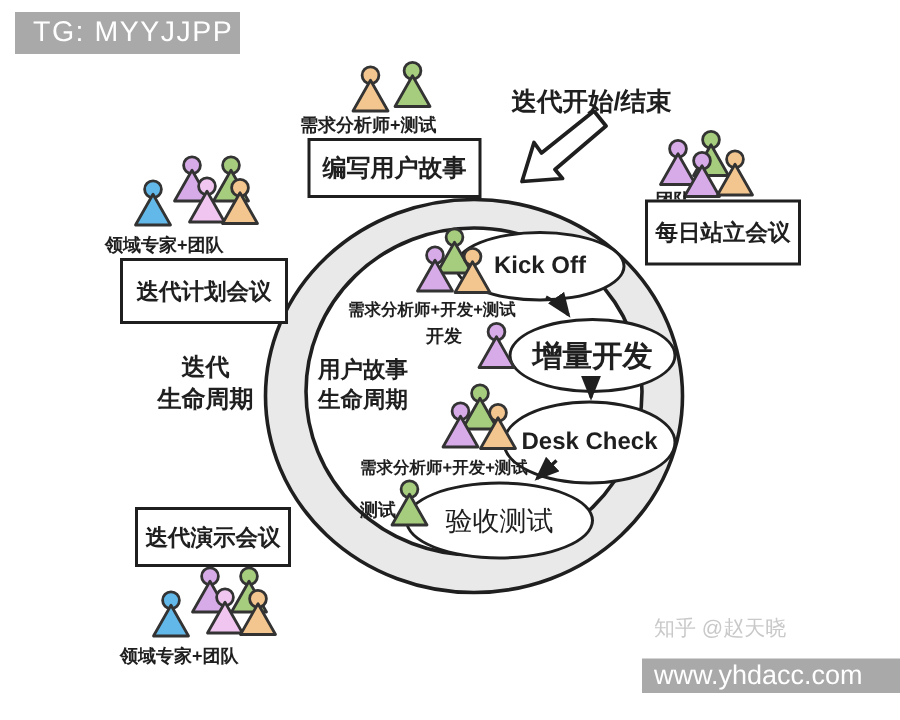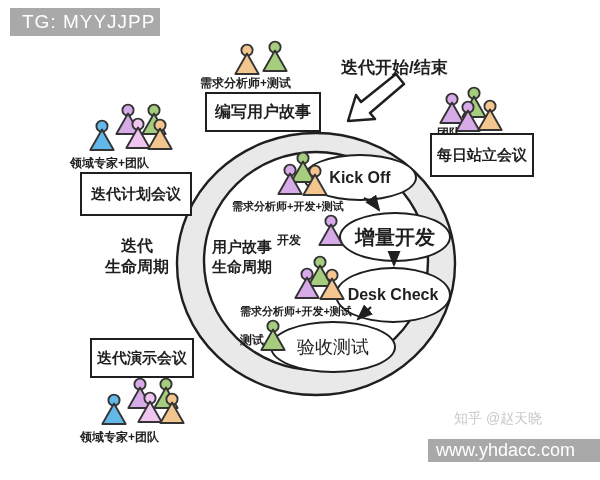--- a/index.html
+++ b/index.html
@@ -7,21 +7,21 @@
     position:relative;width:600px;height:480px;overflow:hidden;background:#fff;
     font-family:"Liberation Sans","DejaVu Sans",sans-serif;color:#1f1f1f;
   }
   .abs{position:absolute;}
   
   .banner{
     background:#a9a9a9;color:#fff;display:flex;align-items:center;
   }
   #tg-banner{left:10px;top:8px;width:138px;height:28px;font-size:19px;padding-left:12px;letter-spacing:1px;}
   #url-banner{left:428px;top:439px;width:172px;height:23px;font-size:18px;padding-left:8px;}
-  #zhihu-watermark{left:454px;top:410px;font-size:14px;color:#c9c9c9;white-space:nowrap;}
+  #zhihu-watermark{left:436px;top:410px;font-size:14px;color:#c9c9c9;white-space:nowrap;}
   
   .meeting-box{
     background:#fff;border:2.5px solid #1f1f1f;display:flex;align-items:center;justify-content:center;
     font-weight:bold;z-index:6;
   }
   #box-write-story{left:205px;top:92px;width:112px;height:36px;font-size:16px;}
   #box-daily{left:430px;top:133px;width:100px;height:40px;font-size:15px;}
   #box-plan{left:80px;top:172px;width:108px;height:40px;font-size:15px;text-align:right;}
   #box-demo{left:90px;top:338px;width:100px;height:36px;font-size:15px;}
   
@@ -57,21 +57,21 @@
   .cluster5 .p4{left:36px;top:14px;}.cluster5 .p5{left:58px;top:15px;}
   .single{width:28px;height:34px;}
   .single .p1{left:0;top:0;}
   
   .role-label{font-weight:bold;z-index:5;white-space:nowrap;}
   #label-analyst-test{left:200px;top:75px;width:126px;font-size:12px;}
   #label-team{left:437px;top:125px;width:66px;font-size:12px;}
   #label-domain-top{left:70px;top:155px;width:122px;font-size:12px;}
   #label-domain-bottom{left:80px;top:429px;width:122px;font-size:12px;}
   #label-kickoff-role{left:232px;top:199px;width:130px;font-size:11px;}
-  #label-dev-role{left:277px;top:232px;width:38px;font-size:12px;text-align:left;}
+  #label-dev-role{left:277px;top:216px;width:38px;font-size:12px;text-align:center;}
   #label-deskcheck-role{left:240px;top:304px;width:130px;font-size:11px;}
   #label-test-role{left:228px;top:332px;width:36px;font-size:12px;text-align:right;}
 </style>
 </head>
 <body>
 
 <div id="stage">
 
   <svg id="ring-svg" class="abs" width="600" height="480">
     <ellipse cx="316" cy="264" rx="139" ry="131" fill="#e9e9e9" stroke="#1f1f1f" stroke-width="2.4"></ellipse>

